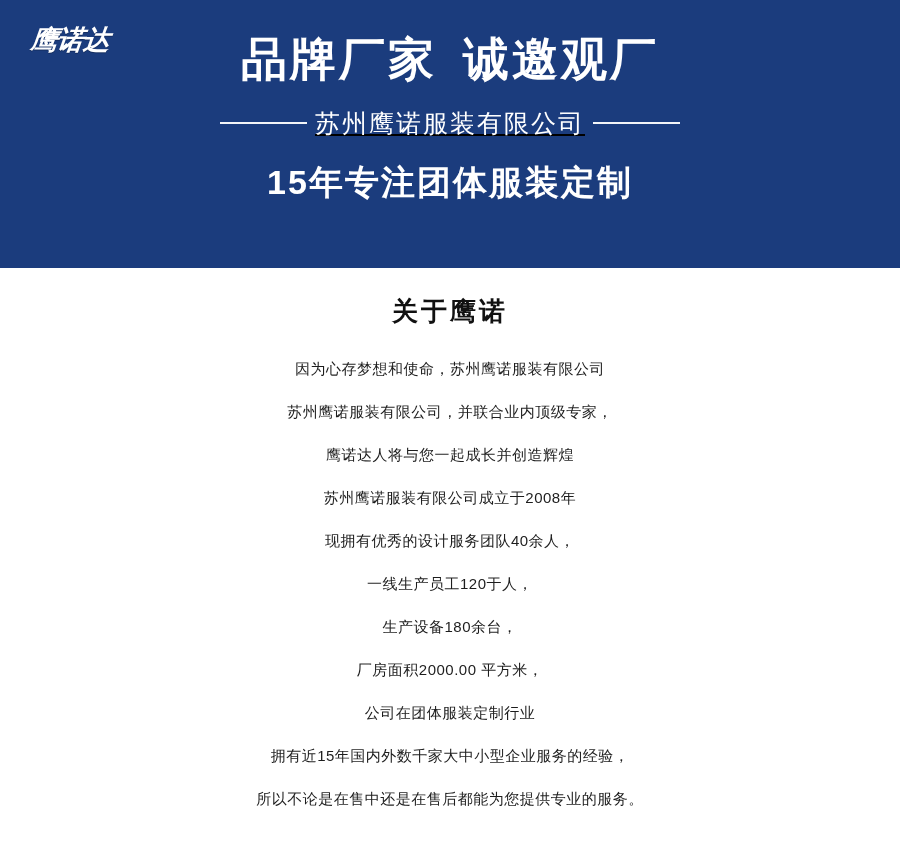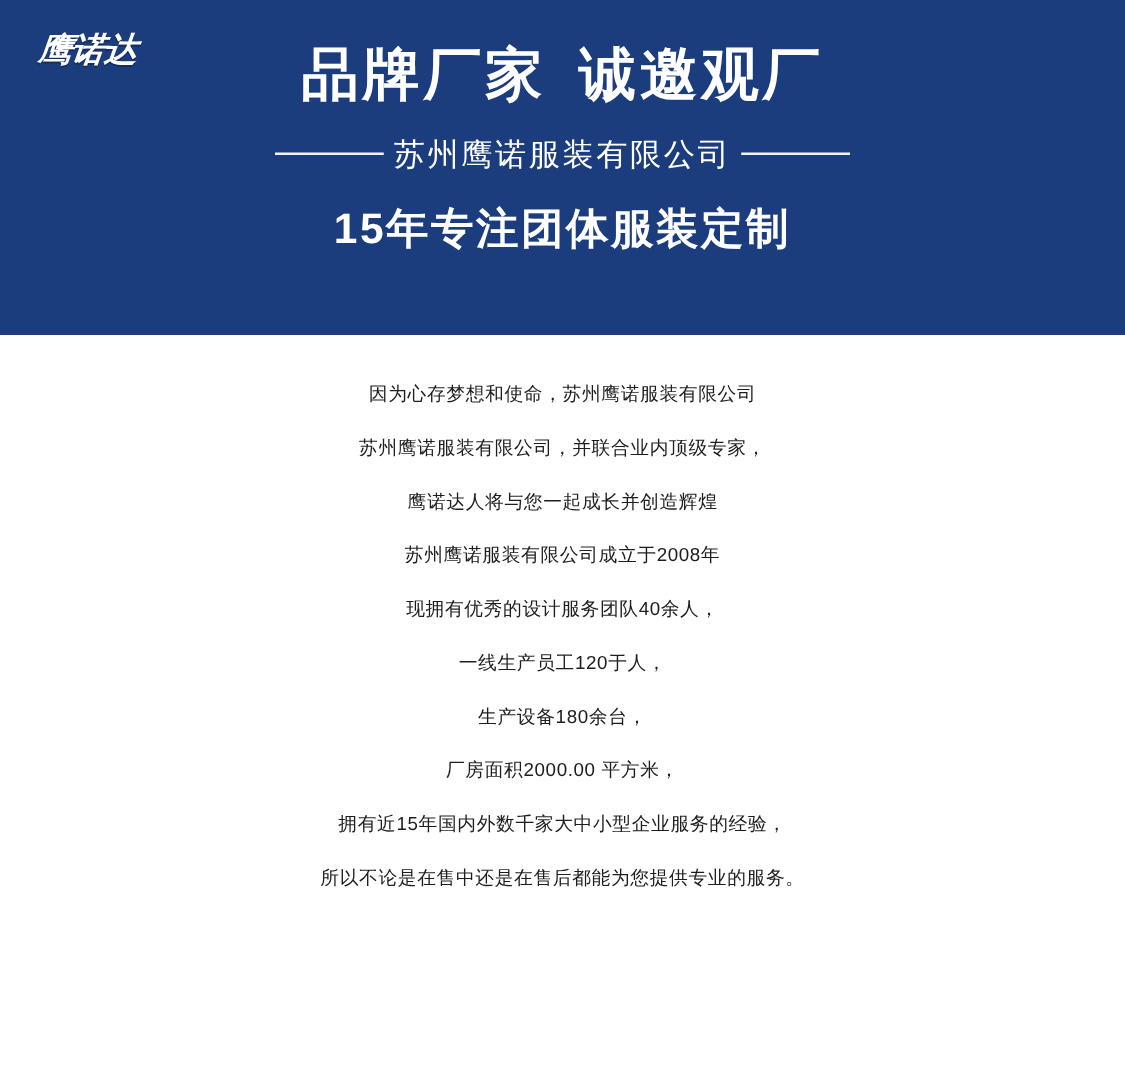--- a/index.html
+++ b/index.html
@@ -67,20 +67,21 @@
   }
 
   .headline .gap { display: inline-block; width: 26px; }
 
   .subline-wrap {
     width: 460px;
     position: relative;
     display: flex;
     align-items: center;
     margin-bottom: 20px;
+    text-decoration: underline;
   }
 
   .rule {
     flex: 1 1 auto;
     height: 2px;
     background: #ffffff;
     opacity: 0.95;
   }
 
   .subline {
@@ -150,28 +151,30 @@
     <div class="subline-wrap">
       <span class="rule"></span>
       <span class="subline">苏州鹰诺服装有限公司</span>
       <span class="rule"></span>
     </div>
 
     <div class="tagline">15年专注团体服装定制</div>
   </div>
 
   <div class="content">
+    <div class="section-title">关于鹰诺</div>
 
     <div class="paragraph">
       <span class="line">因为心存梦想和使命，苏州鹰诺服装有限公司</span>
       <span class="line">苏州鹰诺服装有限公司，并联合业内顶级专家，</span>
       <span class="line">鹰诺达人将与您一起成长并创造辉煌</span>
       <span class="line">苏州鹰诺服装有限公司成立于2008年</span>
       <span class="line">现拥有优秀的设计服务团队40余人，</span>
       <span class="line">一线生产员工120于人，</span>
       <span class="line">生产设备180余台，</span>
       <span class="line">厂房面积2000.00 平方米，</span>
+      <span class="line">公司在团体服装定制行业</span>
       <span class="line">拥有近15年国内外数千家大中小型企业服务的经验，</span>
       <span class="line">所以不论是在售中还是在售后都能为您提供专业的服务。</span>
     </div>
   </div>
 
 </div>
 
 </body></html>

